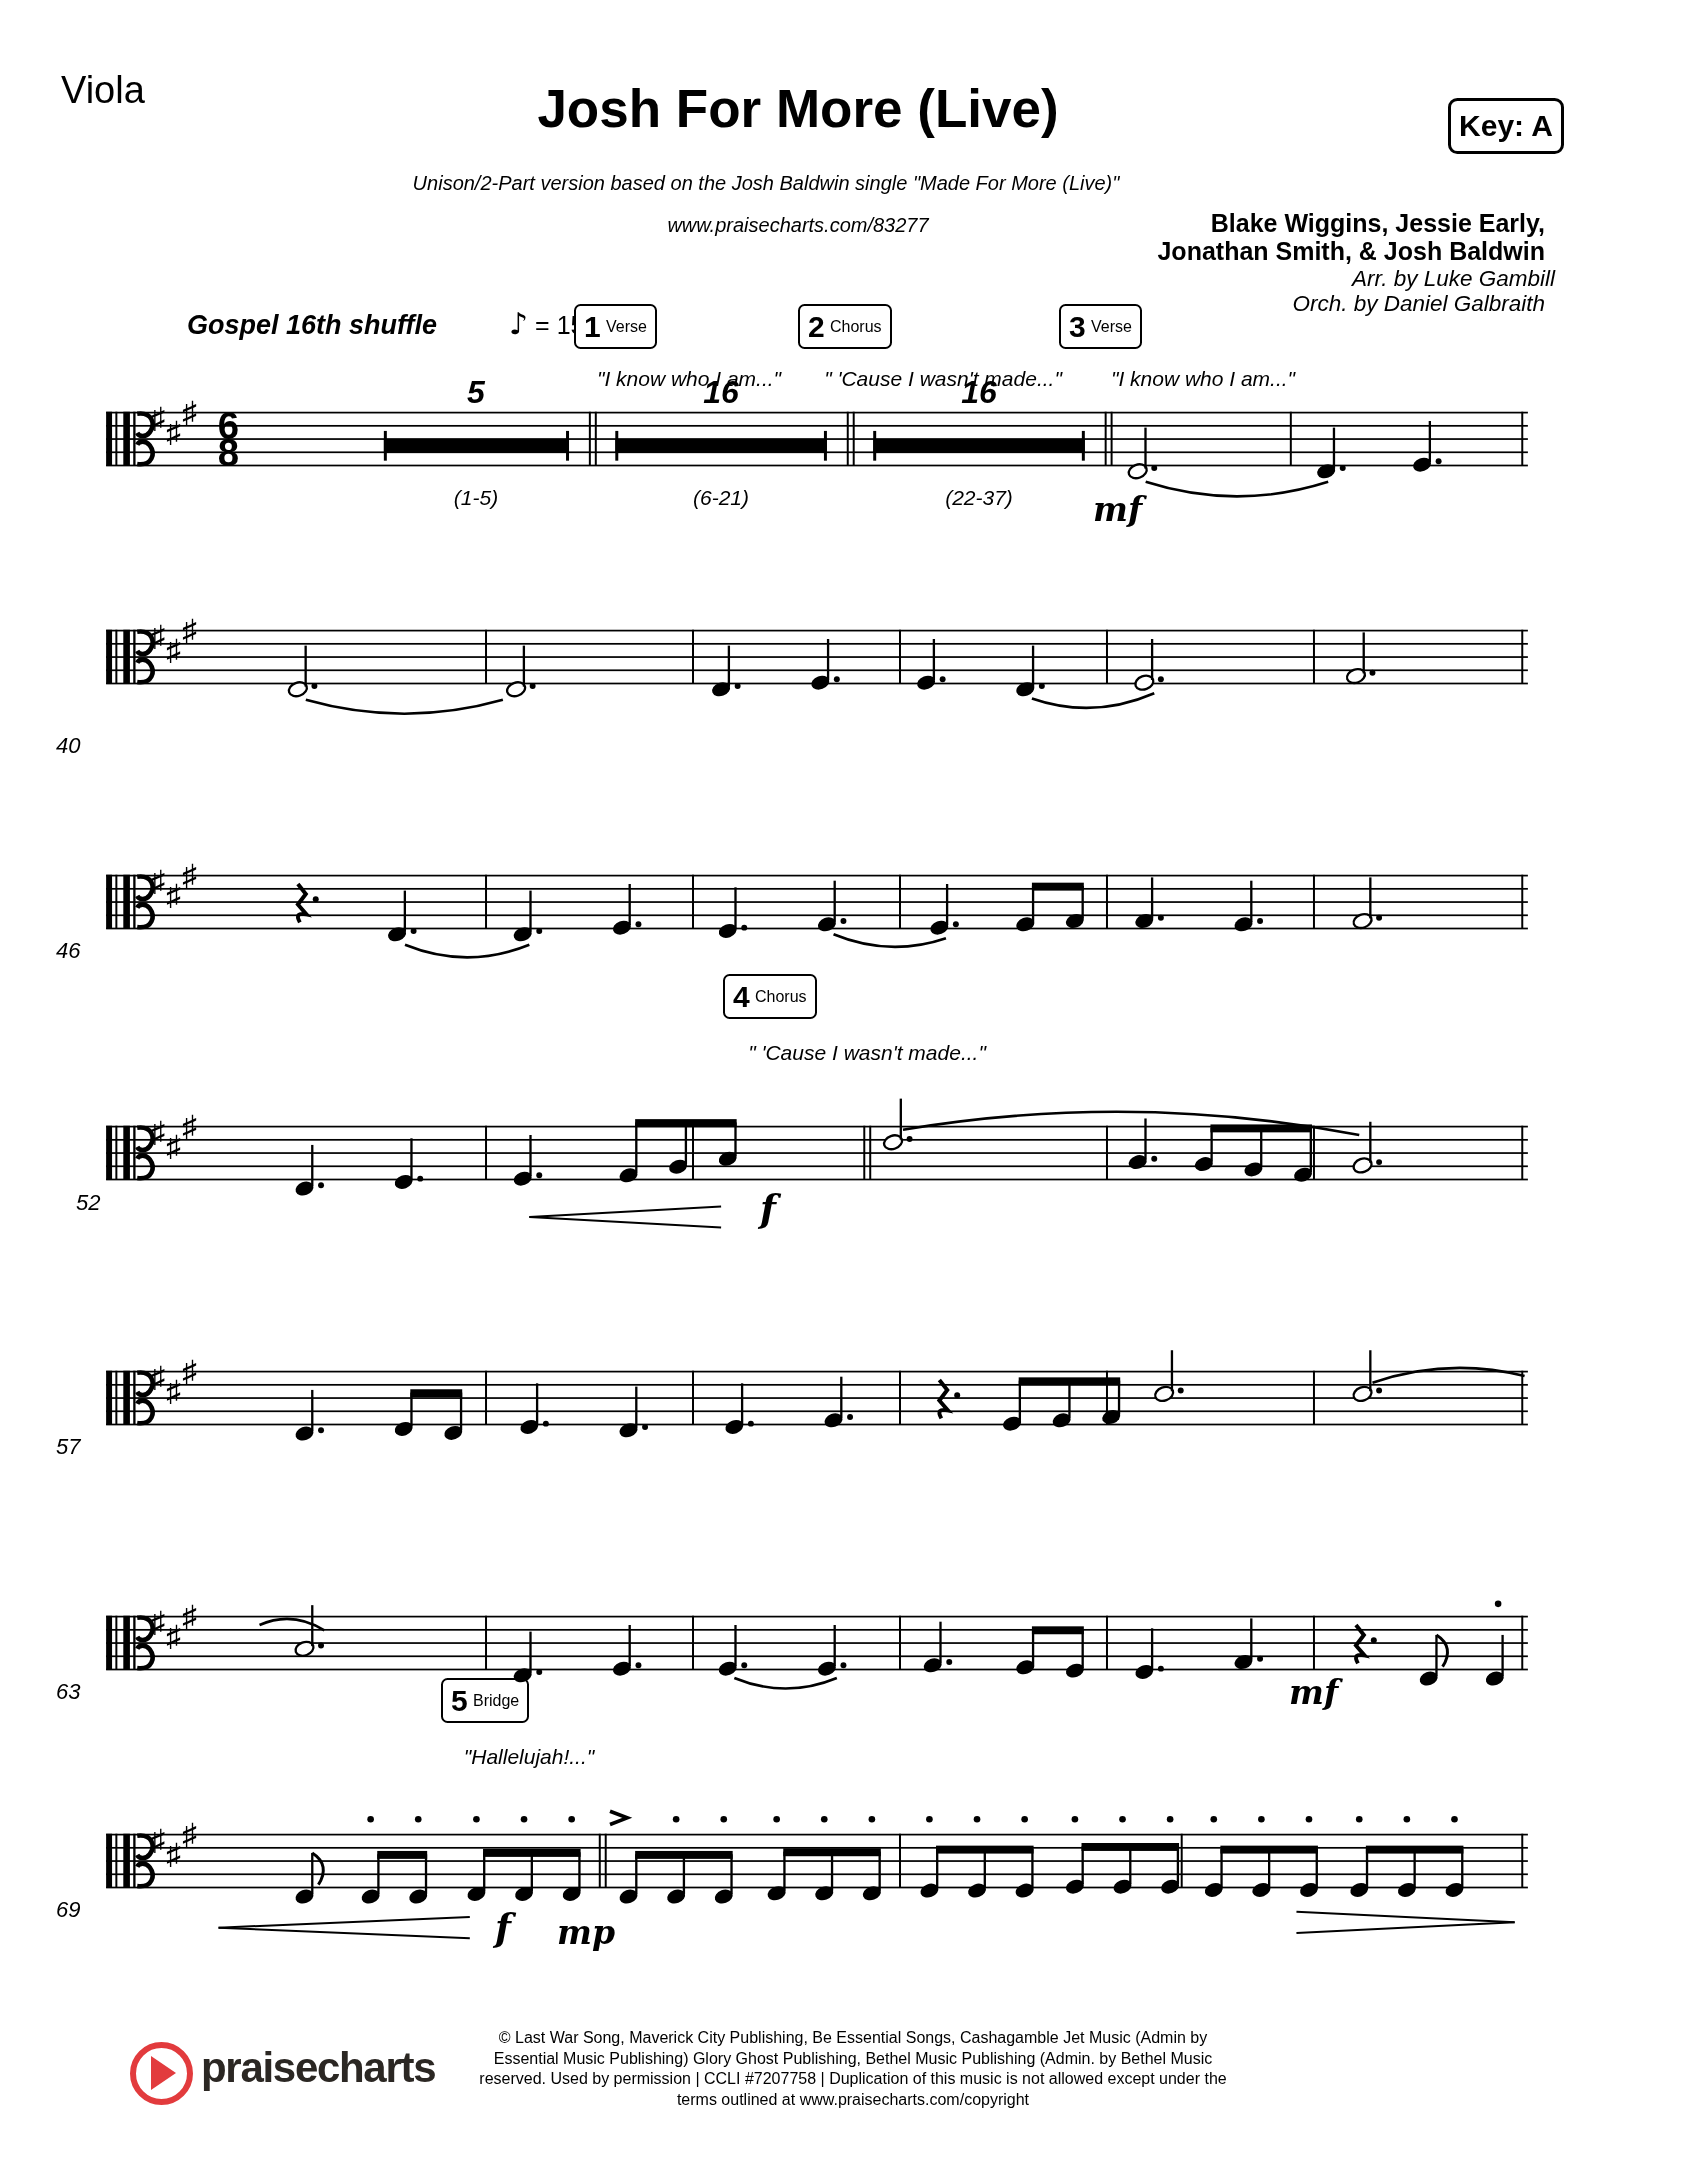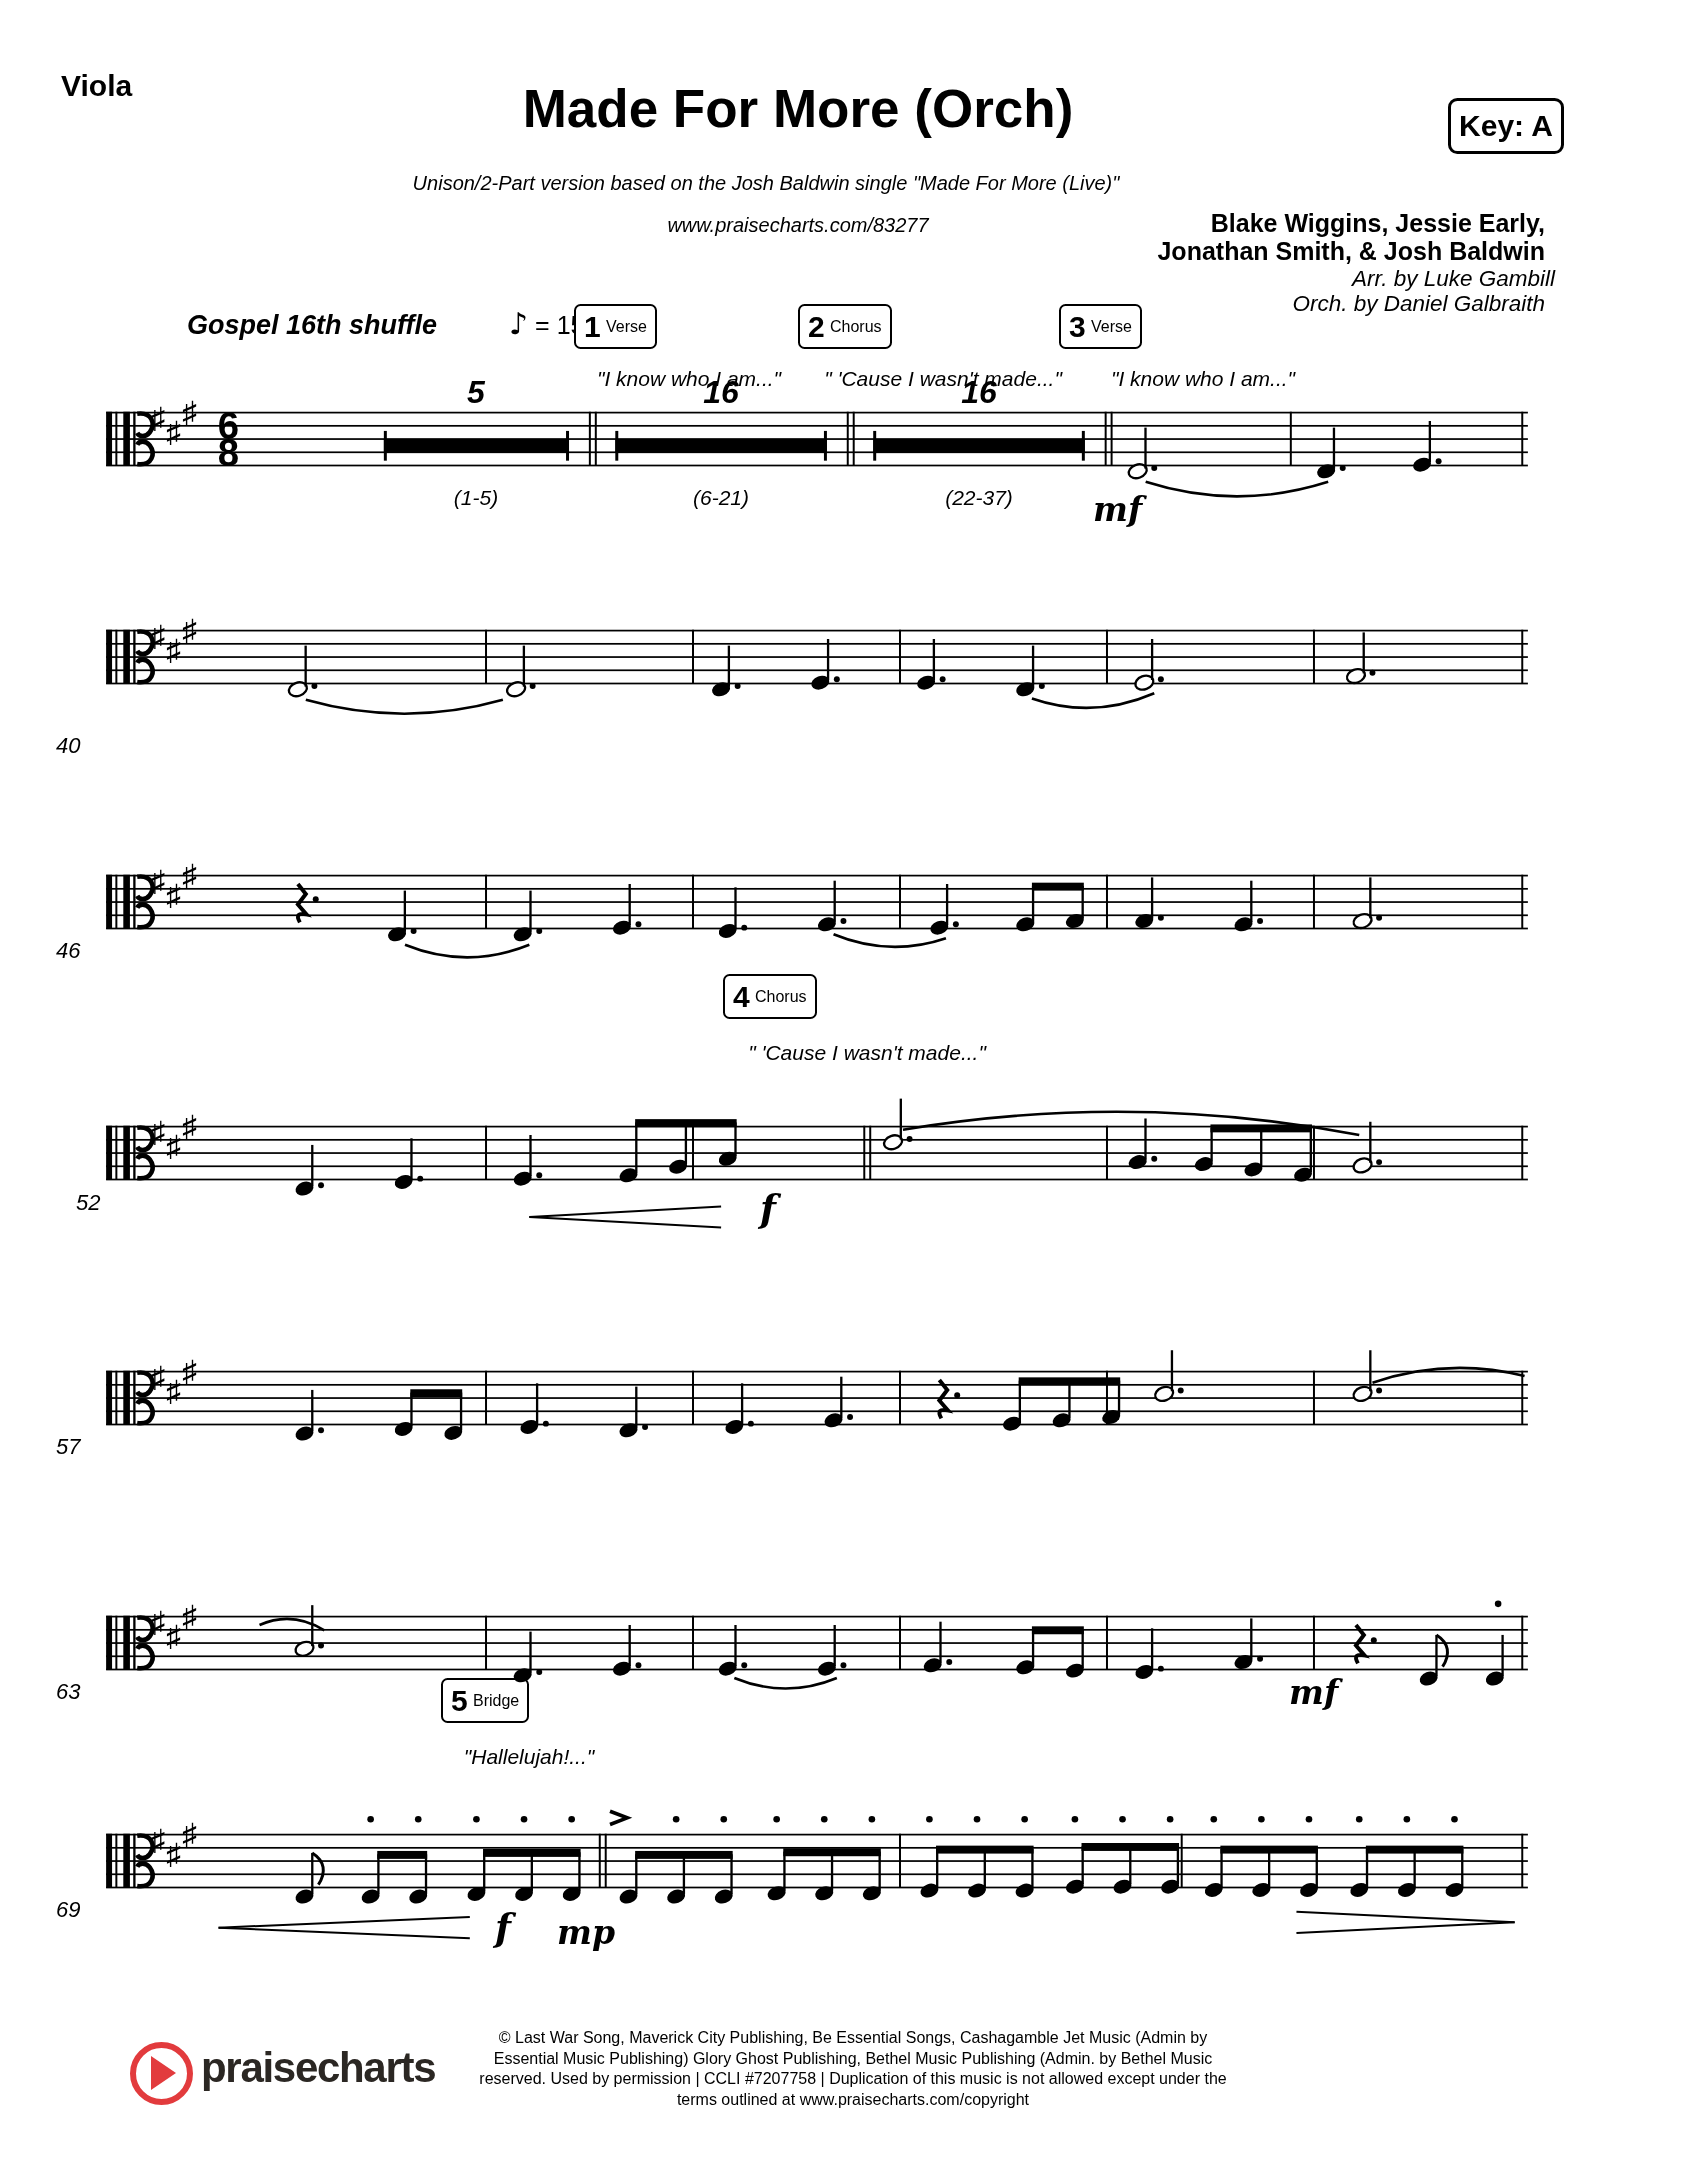--- a/index.html
+++ b/index.html
@@ -1,21 +1,21 @@
 <!DOCTYPE html>
 <html style="font-size:10.6px"><head>
 <meta charset="utf-8">
 <style>
   html,body{margin:0;padding:0;}
   body{width:1687px;height:2183px;background:#fff;position:relative;overflow:hidden;
        font-family:"Liberation Sans",sans-serif;color:#000;}
   .abs{position:absolute;}
   .ctr{transform:translateX(-50%);white-space:nowrap;}
   .rgt{text-align:right;white-space:nowrap;}
-  .instr{left:61px;top:69px;font-size:30px;font-weight:bold;}
+  .instr{left:61px;top:69px;font-size:38px;font-weight:normal;}
   .title{left:798px;top:82px;font-size:53px;font-weight:bold;line-height:1;}
   .keybox{left:1448px;top:73px;width:110px;height:50px;border:3.3px solid #000;border-radius:9.3px;
           display:flex;align-items:center;justify-content:center;font-size:30px;font-weight:bold;margin-top:25px;}
   .sub{font-size:20px;font-style:italic;}
   .cred-b{font-size:25px;font-weight:bold;}
   .cred-i{font-size:22.5px;font-style:italic;}
   .tempo{left:187px;top:310px;font-size:27px;font-weight:bold;font-style:italic;}
   .tempo-eq{left:509px;top:306px;font-size:25px;}
   .tempo-eq .ng{font-family:"DejaVu Sans",sans-serif;font-size:30px;font-style:normal;}
   .rehearsal{position:absolute;border:2.6px solid #000;border-radius:6.6px;background:#fff;
@@ -33,21 +33,21 @@
             border-top:17px solid transparent;border-bottom:17px solid transparent;}
   .logo-txt{left:201px;top:2044px;font-size:42px;font-weight:bold;color:#2b2723;letter-spacing:-1.3px;}
   .copy{left:853px;top:2028px;width:787px;transform:translateX(-50%);
         font-size:16px;line-height:20.5px;text-align:center;}
   svg text{font-family:"Liberation Sans",sans-serif;}
 </style>
 </head>
 <body>
 
 <div class="abs instr">Viola</div>
-<div class="abs title ctr">Made For More (Orch)</div>
+<div class="abs title ctr">Josh For More (Live)</div>
 <div class="abs keybox">Key: A</div>
 <div class="abs sub ctr" style="left:766px;top:172px;">Unison/2-Part version based on the Josh Baldwin single "Made For More (Live)"</div>
 <div class="abs sub ctr" style="left:798px;top:214px;">www.praisecharts.com/83277</div>
 <div class="abs cred-b rgt" style="right:142px;top:209px;">Blake Wiggins, Jessie Early,</div>
 <div class="abs cred-b rgt" style="right:142px;top:237px;">Jonathan Smith, &amp; Josh Baldwin</div>
 <div class="abs cred-i rgt" style="right:132px;top:266px;">Arr. by Luke Gambill</div>
 <div class="abs cred-i rgt" style="right:142px;top:291px;">Orch. by Daniel Galbraith</div>
 
 <div class="abs tempo">Gospel 16th shuffle</div>
 <div class="abs tempo-eq">

